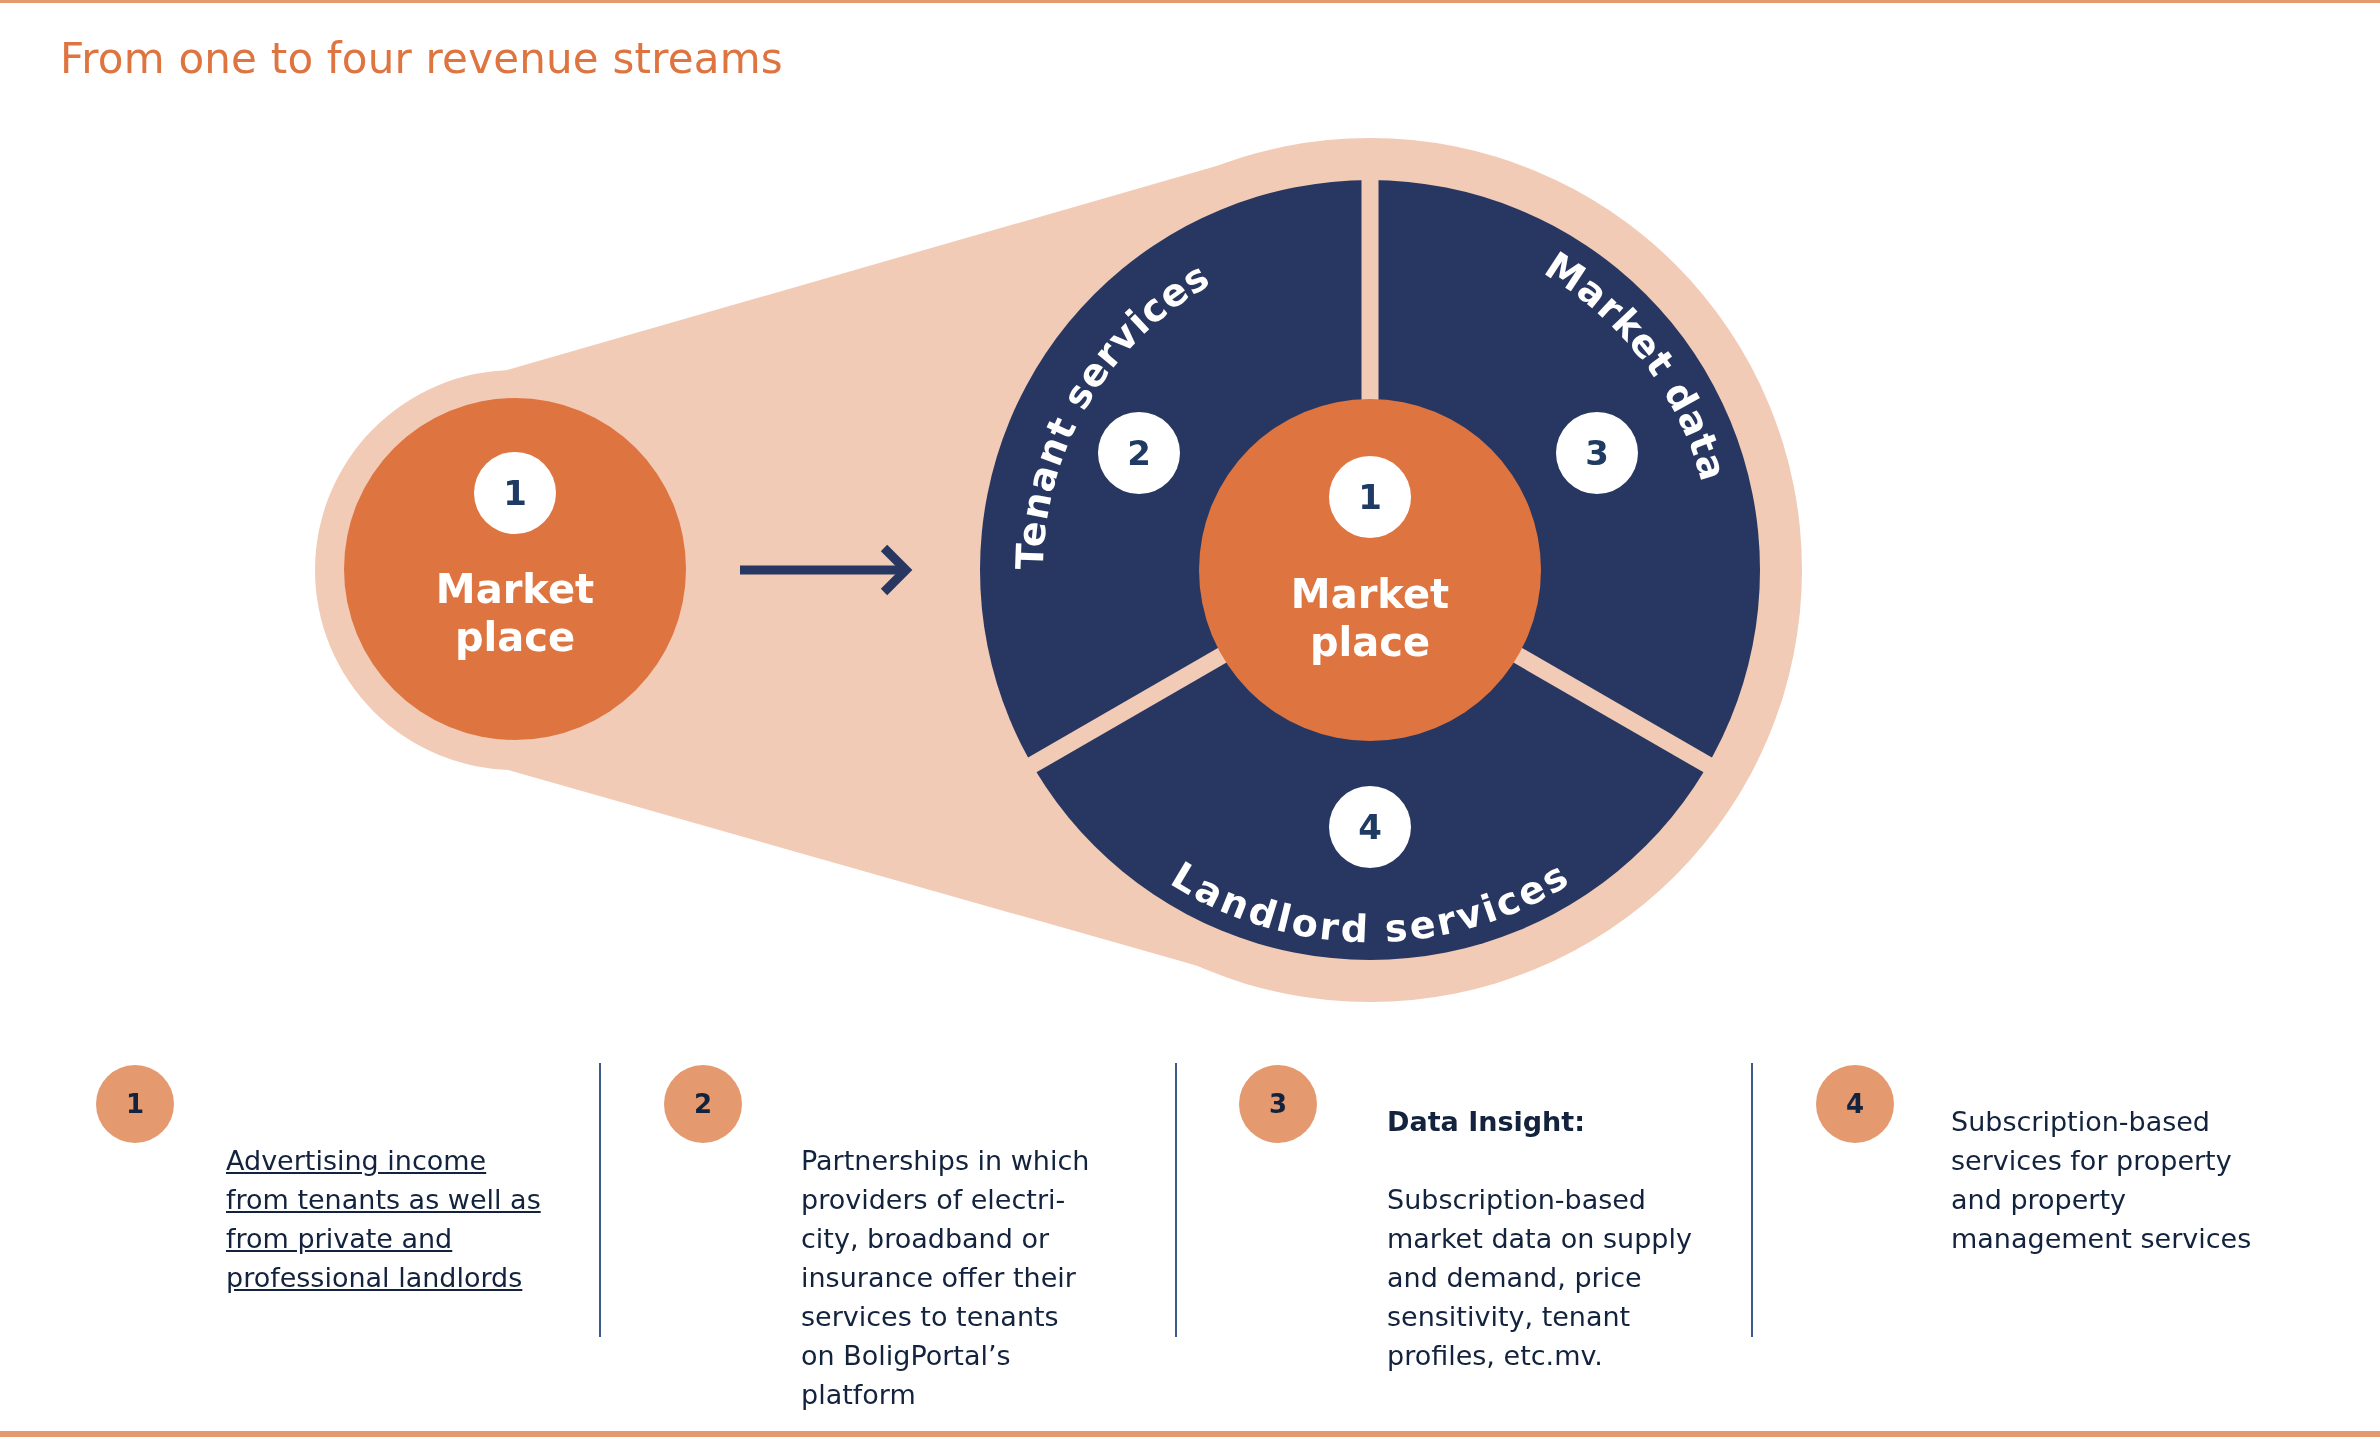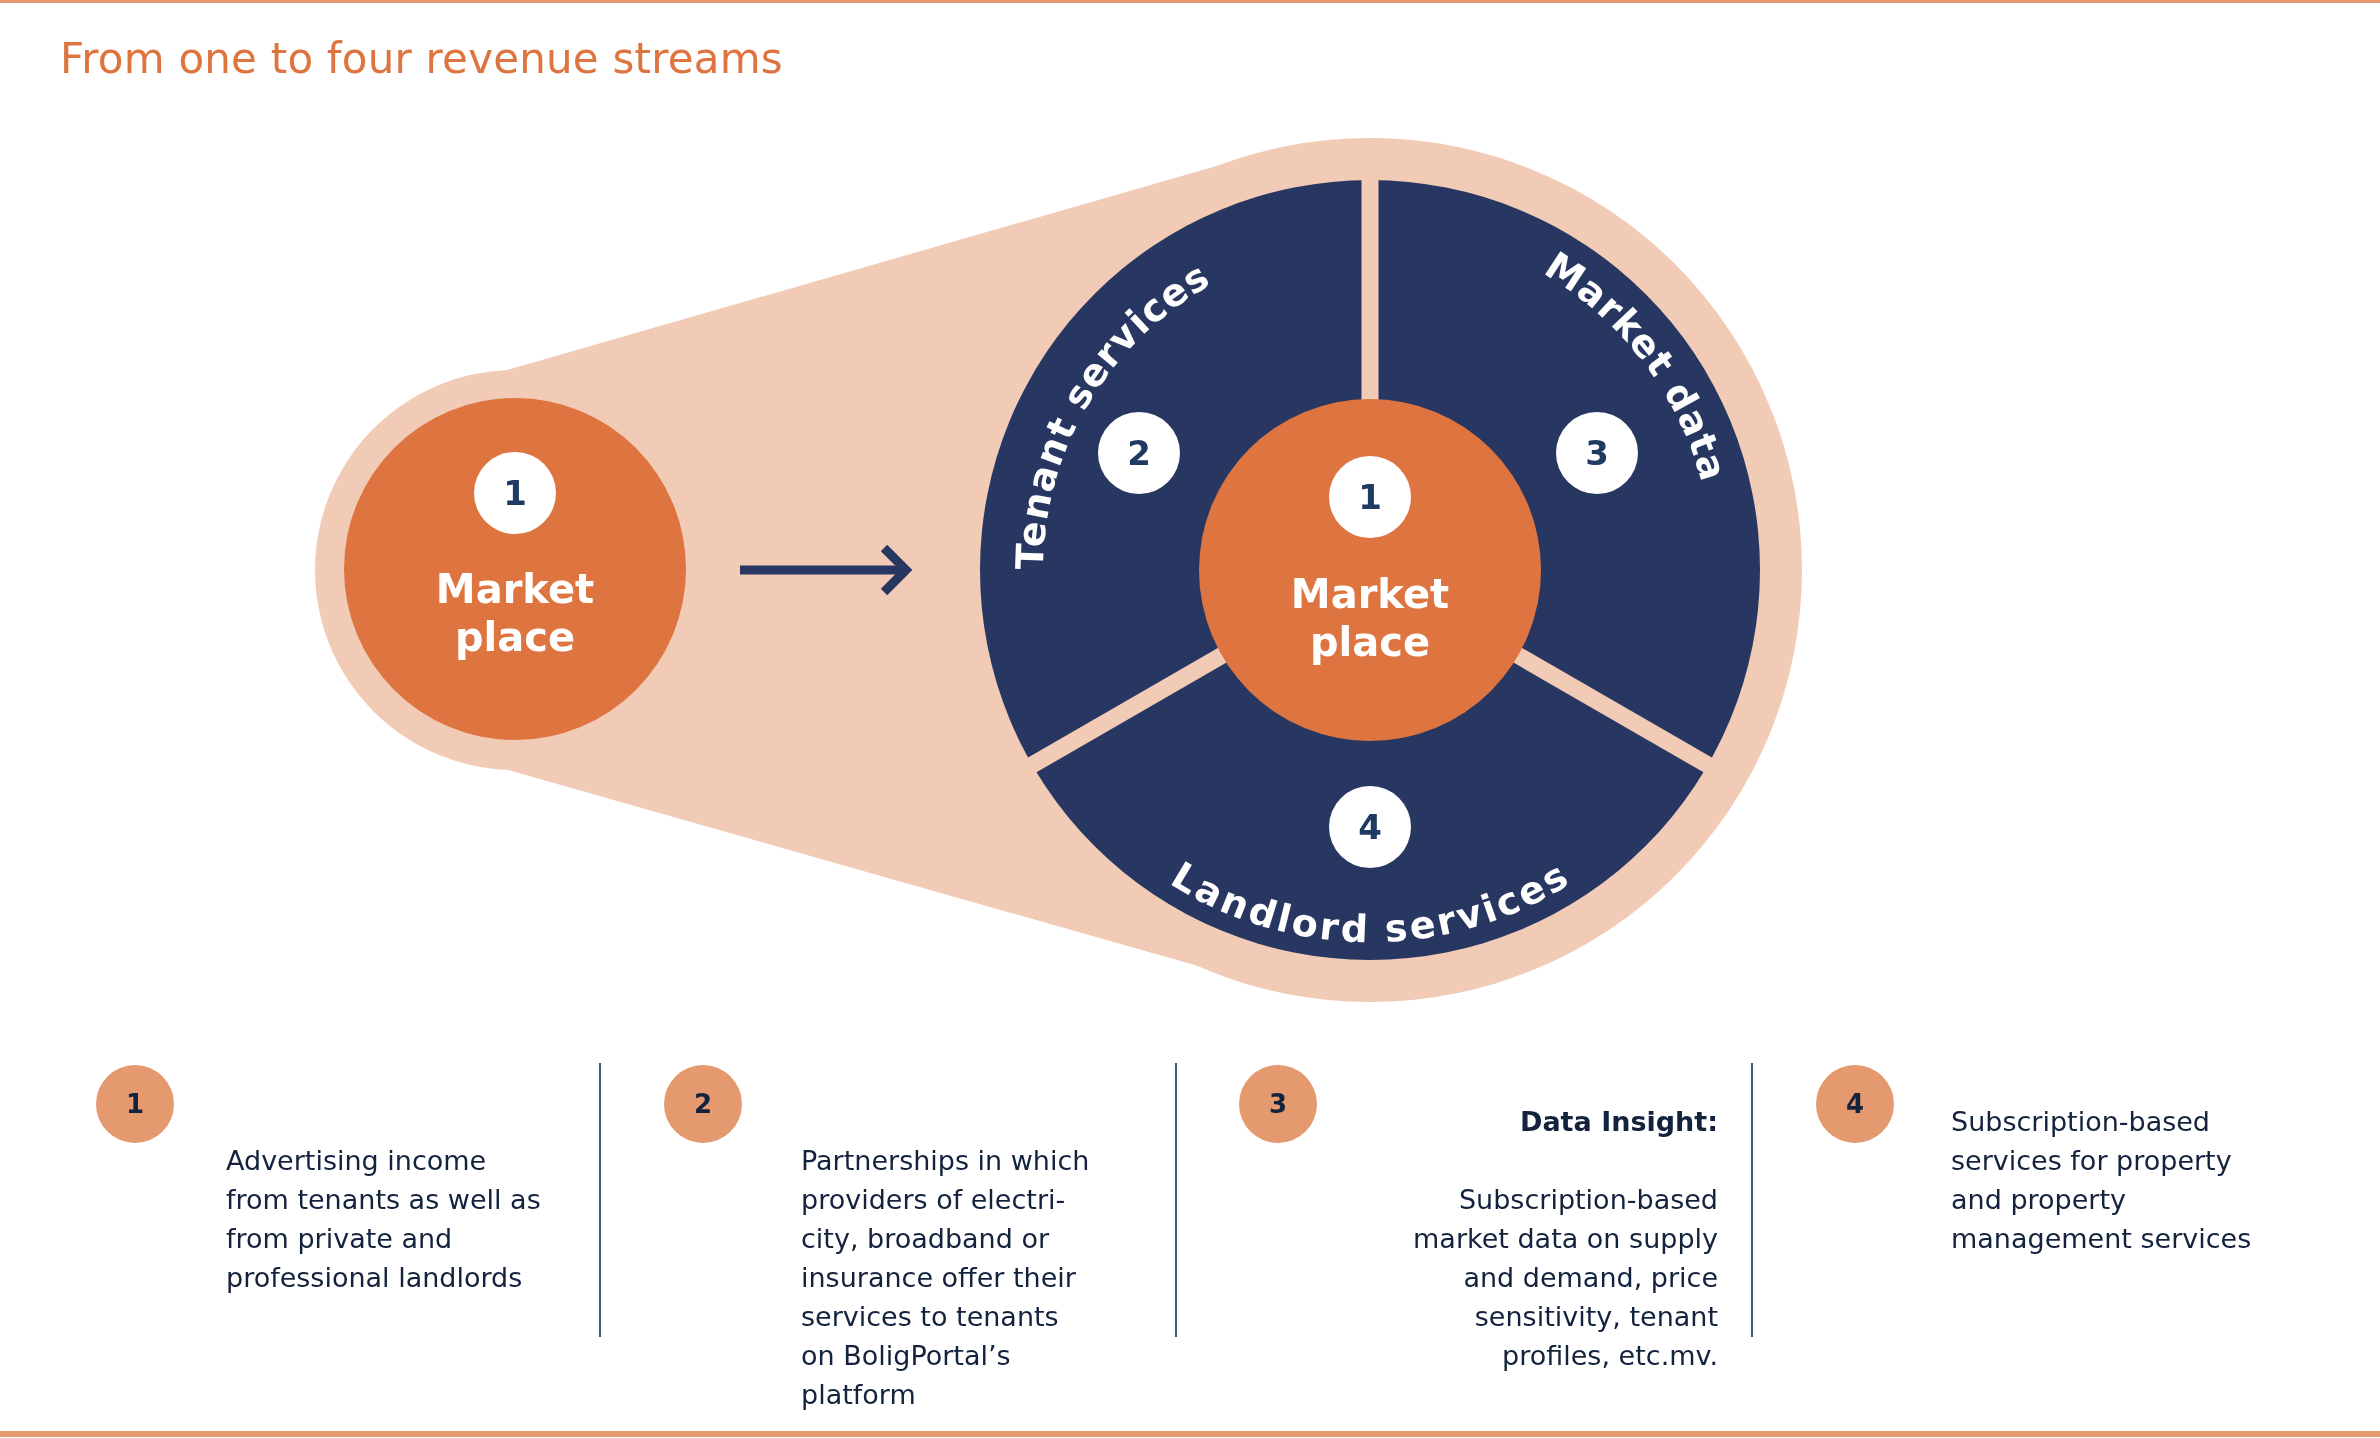--- a/index.html
+++ b/index.html
@@ -77,21 +77,21 @@
     <circle cx="1370" cy="827" r="41" fill="#ffffff"></circle>
     <text class="badge-num" x="1370" y="839" font-size="34" text-anchor="middle">4</text>
     <text class="diag-text" font-size="38" letter-spacing="1">
       <textPath href="#arc-landlord" startOffset="50%" text-anchor="middle" dominant-baseline="hanging">Landlord services</textPath>
     </text>
   </g>
 </svg>
 
 <div class="col" style="left:96px;">
   <div class="col-badge" style="left:0;">1</div>
-  <div class="col-text" style="left:130px;">
+  <div class="col-text" style="left:130px;text-decoration:underline;">
     
     <span>Advertising income
 from tenants as well as
 from private and
 professional landlords</span>
   </div>
 </div>
 <div class="divider" style="left:599px;"></div>
 
 <div class="col" style="left:664px;">
@@ -104,21 +104,21 @@
 insurance offer their
 services to tenants
 on BoligPortal’s
 platform</span>
   </div>
 </div>
 <div class="divider" style="left:1175px;"></div>
 
 <div class="col" style="left:1239px;">
   <div class="col-badge" style="left:0;">3</div>
-  <div class="col-text" style="left:139px;text-align:right;">
+  <div class="col-text" style="left:148px;">
     <span class="bold">Data Insight:</span>
     <span>Subscription-based
 market data on supply
 and demand, price
 sensitivity, tenant
 profiles, etc.mv.</span>
   </div>
 </div>
 <div class="divider" style="left:1751px;"></div>
 

